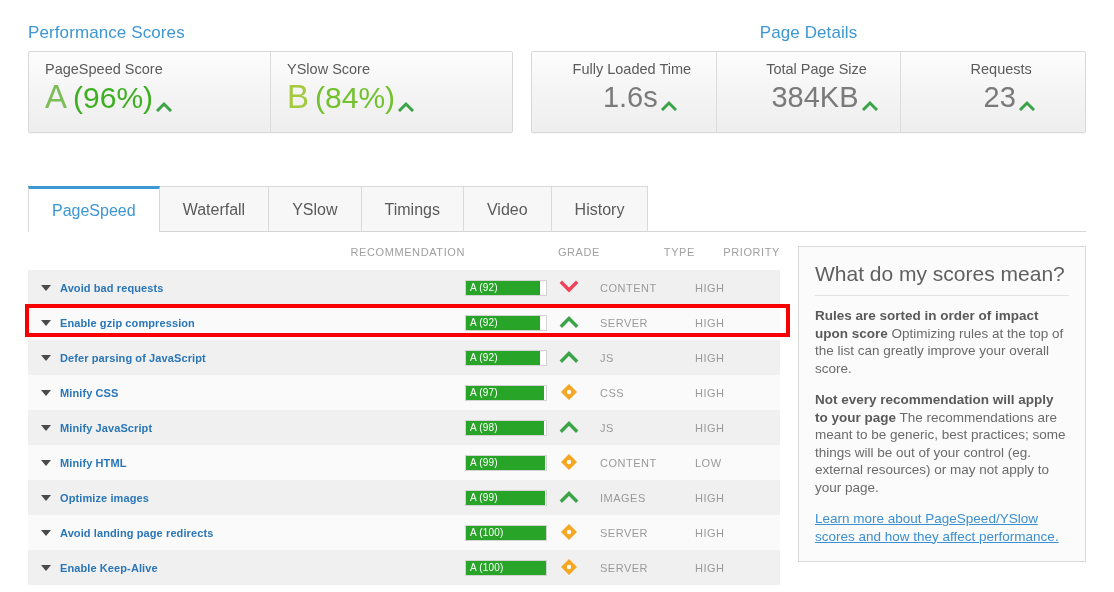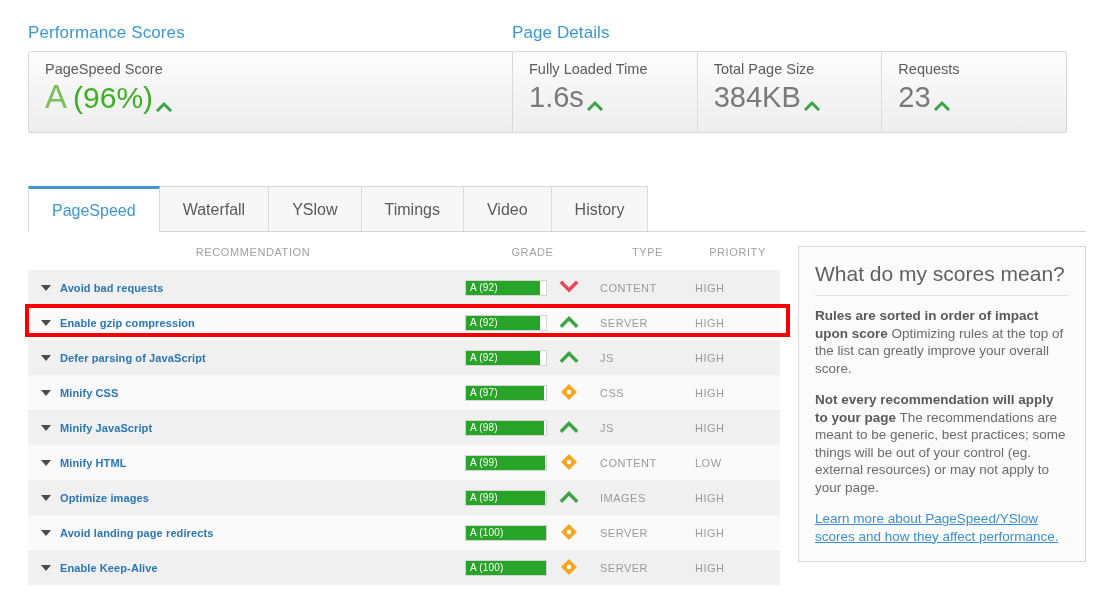--- a/index.html
+++ b/index.html
@@ -100,21 +100,21 @@
     margin-bottom: -1px;
   }
 
   
   .main { position: absolute; left: 28px; top: 238px; width: 1058px; }
   .content { display: flex; align-items: flex-start; }
 
   .table-wrap { width: 752px; }
   table.recs { width: 100%; border-collapse: collapse; table-layout: fixed; }
   table.recs th {
-    text-align: center;
+    text-align: right;
     font-size: 11px;
     font-weight: 400;
     color: #a0a0a0;
     letter-spacing: 0.6px;
     padding: 8px 0 12px 0;
     text-transform: uppercase;
   }
   table.recs td {
     padding: 0;
     height: 35px;
@@ -237,24 +237,32 @@
       <div class="panel-title">Performance Scores</div>
       <div class="scorebox" style="margin-top:8px;">
         <div class="score-cell">
           <div class="score-label">PageSpeed Score</div>
           <div class="score-value">
             <span class="grade-letter grade-a">A</span><span style="display:inline-block;width:6px;"></span><span class="pct-a">(96%)</span><span class="caret"><svg width="16" height="11" viewBox="0 0 16 11">
                   <path d="M2 9 L8 3 L14 9" stroke="#3ba447" stroke-width="3" fill="none" stroke-linecap="square"></path>
                 </svg></span>
           </div>
         </div>
+        <div class="score-cell">
+          <div class="score-label">YSlow Score</div>
+          <div class="score-value">
+            <span class="grade-letter grade-b">B</span><span style="display:inline-block;width:6px;"></span><span class="pct-b">(84%)</span><span class="caret"><svg width="16" height="11" viewBox="0 0 16 11">
+                  <path d="M2 9 L8 3 L14 9" stroke="#3ba447" stroke-width="3" fill="none" stroke-linecap="square"></path>
+                </svg></span>
+          </div>
+        </div>
       </div>
     </div>
 
-    <div style="position:absolute;left:512px;top:23px;width:555px;">
+    <div style="position:absolute;left:531px;top:23px;width:555px;text-align:center;">
       <div class="panel-title">Page Details</div>
       <div class="scorebox" style="margin-top:8px;">
         <div class="score-cell">
           <div class="score-label">Fully Loaded Time</div>
           <div class="score-value">
             <span class="metric-value">1.6s</span><span class="caret"><svg width="16" height="11" viewBox="0 0 16 11">
                   <path d="M2 9 L8 3 L14 9" stroke="#3ba447" stroke-width="3" fill="none" stroke-linecap="square"></path>
                 </svg></span>
           </div>
         </div>

